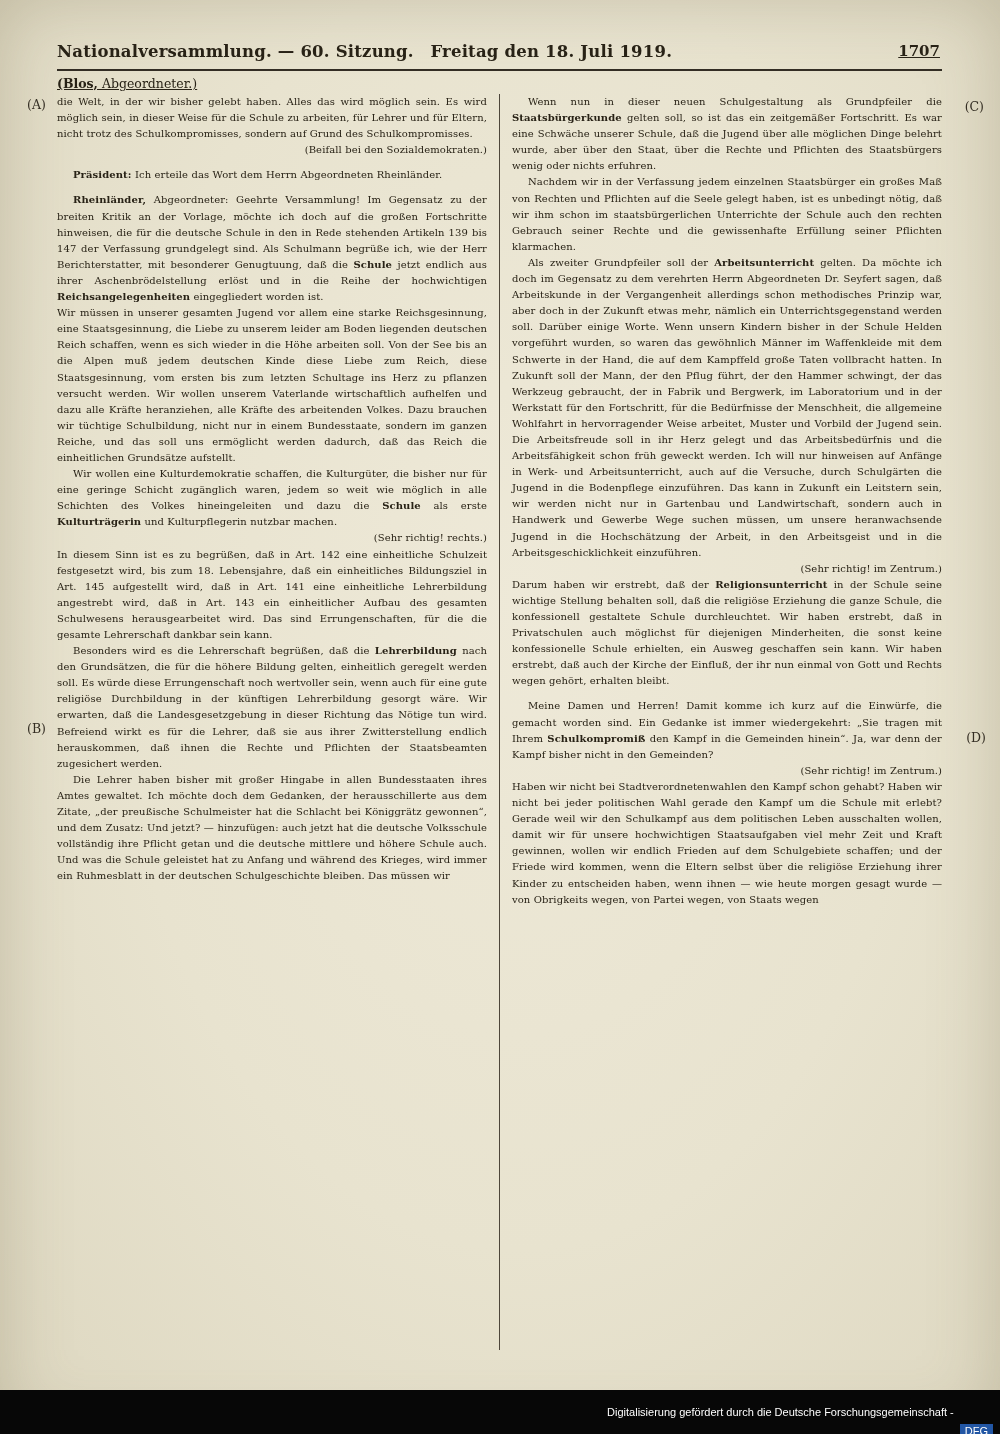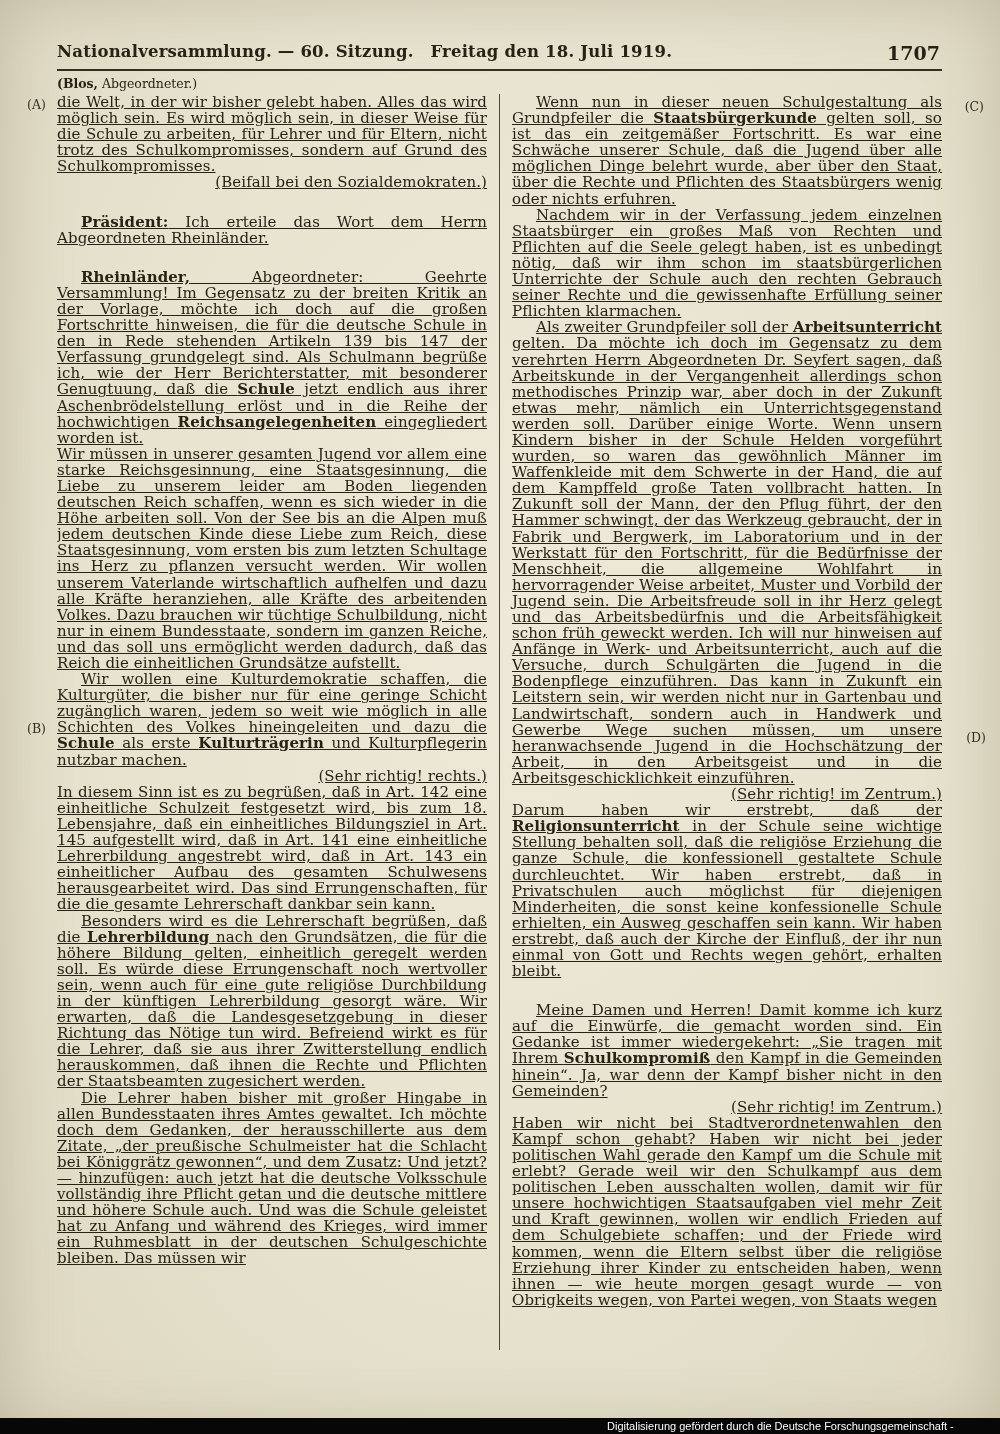--- a/index.html
+++ b/index.html
@@ -21,55 +21,55 @@
     border-bottom: 2px solid #332d24;
     padding-bottom: 7px;
     height: 20px;
   }
   .header-title {
     display: block; text-align: left;
     font-weight: bold; font-size: 16.5px; letter-spacing: 0.2px;
   }
   .page-number {
     position: absolute; right: 2px; top: 0;
-    font-weight: bold; font-size: 19px;
+    font-weight: bold; font-size: 15px; text-decoration: underline;
   }
   .running-head {
     position: absolute; top: 76px; left: 57px;
     font-size: 12.5px;
+    text-decoration: underline;
   }
   .margin-letter {
     position: absolute; font-size: 12.5px; color: #332d22;
   }
   .ml-a { left: 27px; top: 97px; }
   .ml-b { left: 27px; top: 721px; }
   .ml-c { right: 16px; top: 99px; }
   .ml-d { right: 14px; top: 730px; }
   .columns {
     position: absolute; top: 94px; left: 57px; right: 58px; bottom: 84px;
     display: flex;
     overflow: hidden;
   }
   .col {
     flex: 1 1 0;
-    font-size: 15px;
+    font-size: 10px;
     line-height: 16.1px;
     text-align: justify;
     letter-spacing: 0.1px;
-    text-decoration: underline;
   }
   .col-left { padding-right: 12px; border-right: 1px solid #4d463a; }
   .col-right { padding-left: 12px; }
   p { margin: 0; }
   .para.indent { text-indent: 1.6em; }
-  .space-before { margin-top: 23px; }
+  .space-before { margin-top: 9px; }
   .stage { text-align: right; }
   .b { font-weight: bold; }
   .footer {
-    position: absolute; left: 0; right: 0; bottom: 0; height: 16px;
+    position: absolute; left: 0; right: 0; bottom: 0; height: 44px;
     background: #070707;
     display: flex; align-items: center; justify-content: flex-end;
     gap: 6px; padding-right: 7px;
     font-family: "Liberation Sans", sans-serif;
   }
   .footer-text { color: #ffffff; font-size: 11px; }
   .dfg {
     background: #2256a4; color: #ffffff;
     font-weight: normal; font-size: 11px;
     padding: 2px 5px; line-height: 1; margin-top: 38px;

